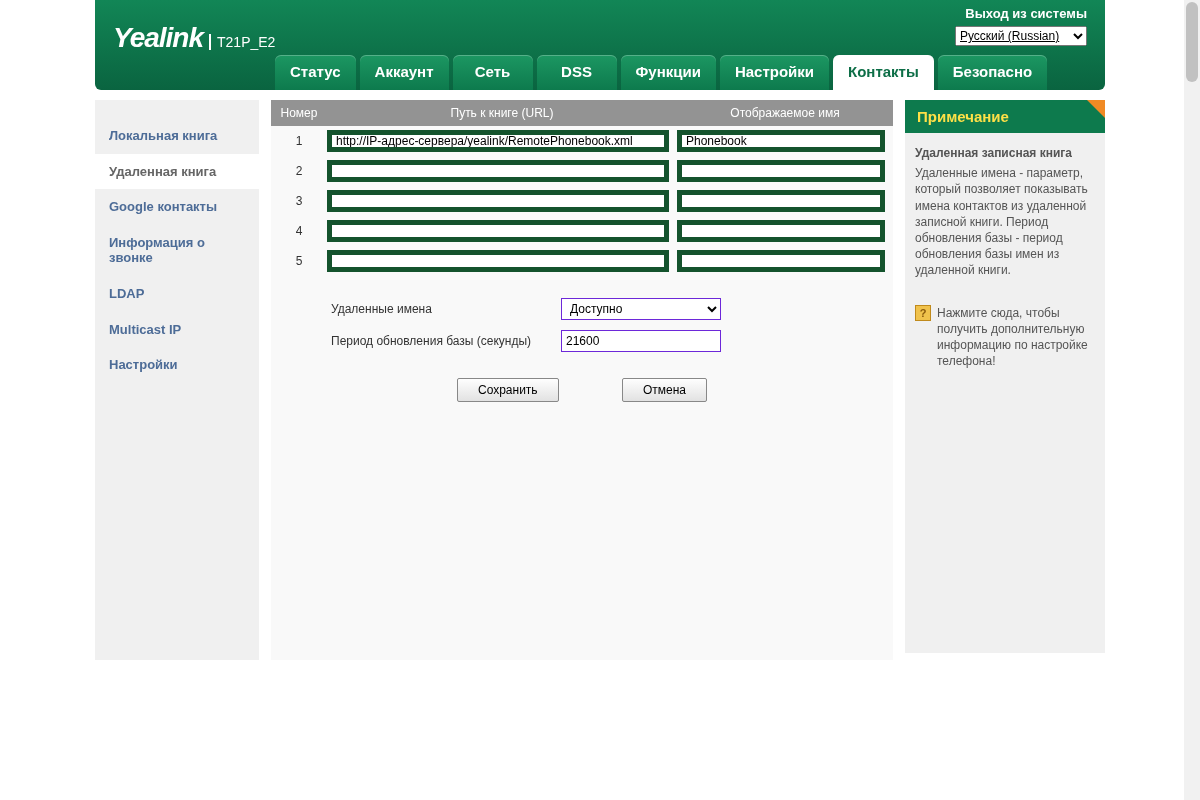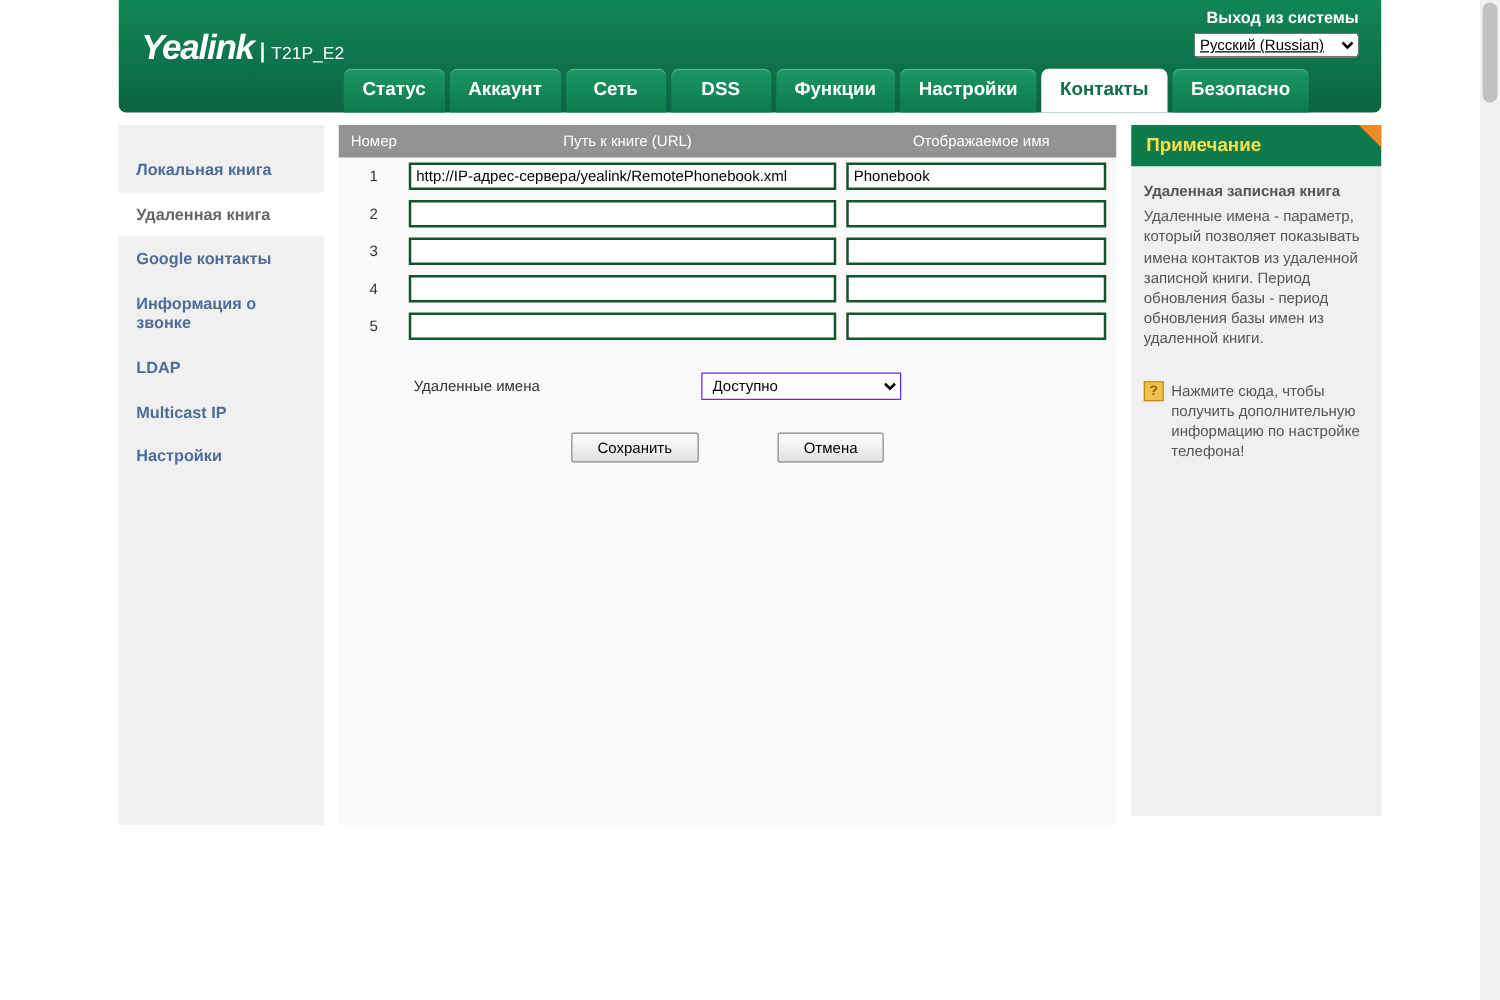--- a/index.html
+++ b/index.html
@@ -44,21 +44,21 @@
   .table { width: 100%; }
   .thead-row { display: flex; background: #939393; color: #fff; font-size: 12px; }
   .th { padding: 6px 8px; font-weight: normal; }
   .th-num { width: 56px; text-align: center; }
   .th-url { flex: 1; text-align: center; }
   .th-name { width: 216px; text-align: center; }
   .tbody-row { display: flex; align-items: center; padding: 4px 0; }
   .td-num { width: 56px; text-align: center; }
   .td-url { flex: 1; padding: 0 8px 0 0; }
   .td-name { width: 216px; padding-right: 8px; }
-  .input-text { width: 100%; height: 22px; padding: 0 4px; font-size: 12px; border: 2px solid #14532d; background: #fff; }
+  .input-text { width: 100%; height: 22px; padding: 0 4px; font-size: 12px; border: 5px solid #14532d; background: #fff; }
   .params { padding: 22px 0 0 60px; }
   .param-row { display: flex; align-items: center; margin-bottom: 10px; }
   .param-label { width: 230px; font-size: 12px; }
   .param-input select, .param-input input { width: 160px; height: 22px; font-size: 12px; border: 1px solid #6d28d9; padding: 0 4px; }
   .param-input select { background: #fff; }
   .btn-row { padding: 16px 0 0 0; text-align: center; }
   .btn { display: inline-block; padding: 4px 20px; margin: 0 30px; font-size: 12px; border: 1px solid #888; background: linear-gradient(to bottom, #fefefe, #e2e2e2); cursor: pointer; border-radius: 2px; }
   .note { width: 200px; }
   .note-head { background: #0d7a4d; color: #fde047; font-weight: bold; padding: 8px 12px; position: relative; font-size: 15px; }
   .note-corner { position: absolute; top: 0; right: 0; width: 0; height: 0; border-top: 18px solid #f08a24; border-left: 18px solid transparent; }
@@ -141,20 +141,26 @@
 
         <div class="params">
           <div class="param-row">
             <div class="param-label">Удаленные имена</div>
             <div class="param-input">
               <select>
                 <option>Доступно</option>
               </select>
             </div>
           </div>
+          <div class="param-row">
+            <div class="param-label">Период обновления базы (секунды)</div>
+            <div class="param-input">
+              <input value="21600" style="">
+            </div>
+          </div>
         </div>
 
         <div class="btn-row">
           <button class="btn">Сохранить</button>
           <button class="btn">Отмена</button>
         </div>
       </div>
 
       <div class="note">
         <div class="note-head">

